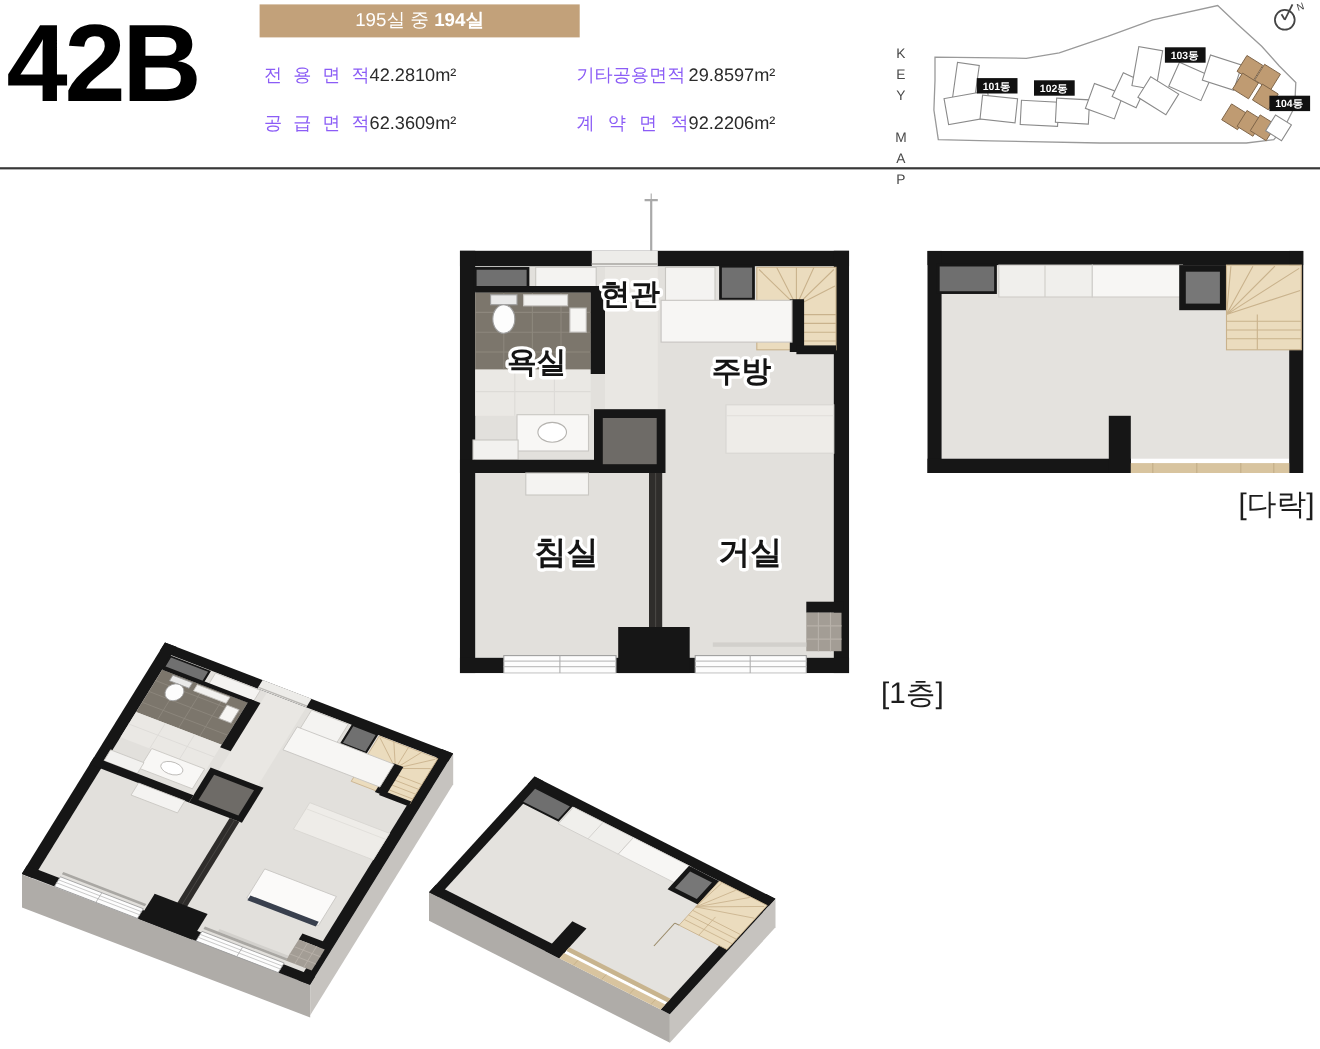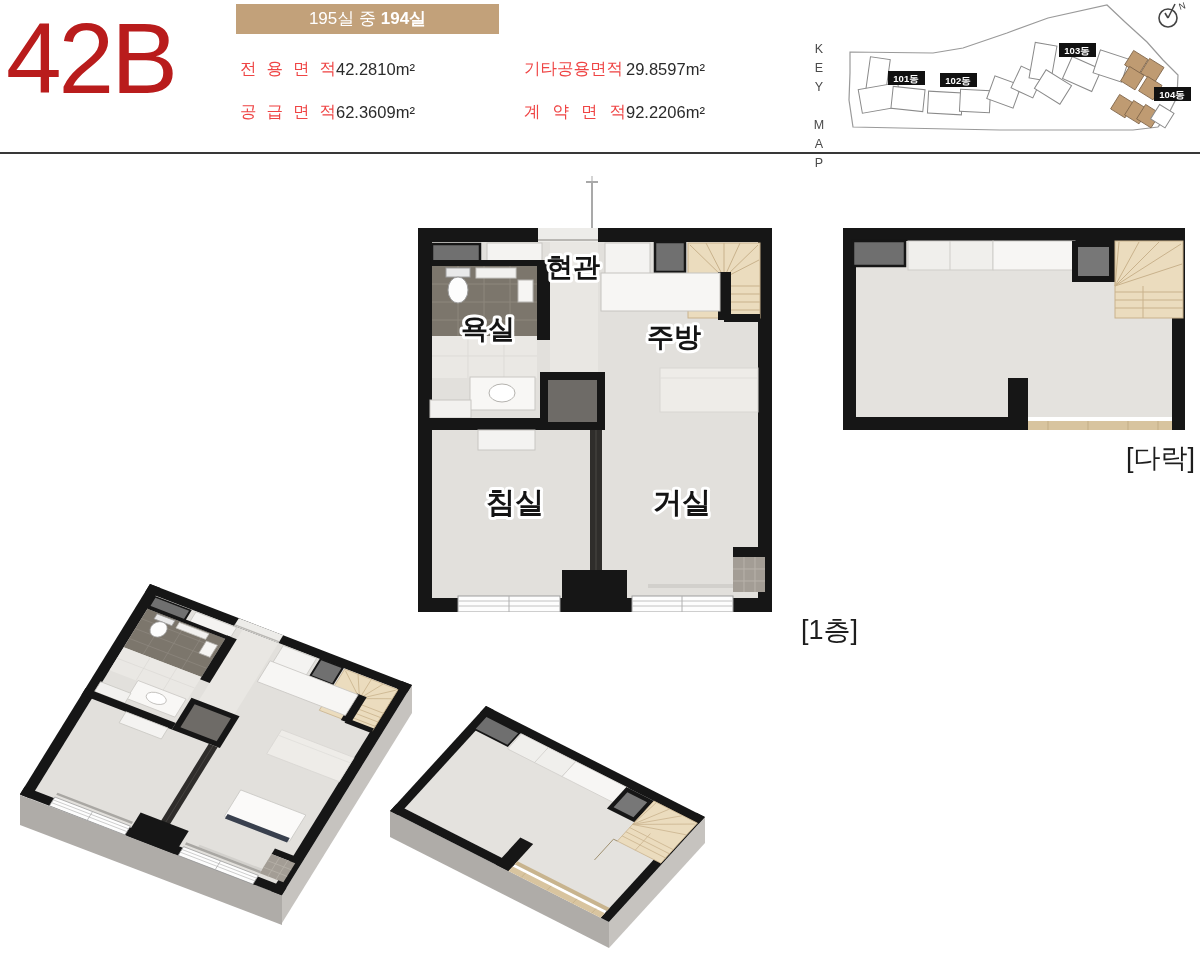--- a/index.html
+++ b/index.html
@@ -1,29 +1,29 @@
 <!DOCTYPE html>
 <html><head>
 <meta charset="utf-8">
 <style>
   html,body{margin:0;padding:0;background:#fff;}
   .page{position:relative;width:1200px;height:954px;background:#fff;overflow:hidden;
         font-family:"Liberation Sans","DejaVu Sans",sans-serif;color:#2e2e2e;}
   .abs{position:absolute;}
   
-  .unit-code{left:6px;top:8px;font-size:100px;font-weight:400;letter-spacing:-3px;
-             line-height:1;color:#b91c1c;text-align:center;}
-  .badge{left:236px;top:4px;width:263px;height:30px;background:#C2A17A;color:#fff;
+  .unit-code{left:6px;top:8px;font-size:100px;font-weight:700;letter-spacing:-3px;
+             line-height:1;color:#000000;text-align:center;}
+  .badge{left:236px;top:4px;width:291px;height:30px;background:#C2A17A;color:#fff;
          font-size:17px;line-height:30px;text-align:center;}
   .badge b{font-weight:700;}
   .area-table{left:240px;top:57px;display:grid;
               grid-template-columns:96px 166px 22px 102px 133px;
               grid-auto-rows:24px;row-gap:19px;align-items:center;
               font-size:16.5px;color:#333;}
-  .area-label{text-align:justify;text-align-last:justify;color:#ef4444;}
+  .area-label{text-align:justify;text-align-last:justify;color:#8b5cf6;}
   .area-value{text-align:left;color:#2b2b2b;}
   .keymap-title{left:812px;top:42px;writing-mode:vertical-rl;text-orientation:upright;
                 letter-spacing:5px;font-size:12.5px;color:#4a4a4a;}
   .divider{left:0;top:152px;width:1200px;height:2px;background:#383838;}
   
   .caption{font-size:27px;color:#1d1d1d;font-weight:500;text-align:right;}
   .cap-1f{left:801px;top:612px;}
   .cap-attic{left:1126px;top:440px;}
   svg text.room{font-weight:800;fill:#141414;stroke:#ffffff;stroke-width:6px;
                 paint-order:stroke;stroke-linejoin:round;}

